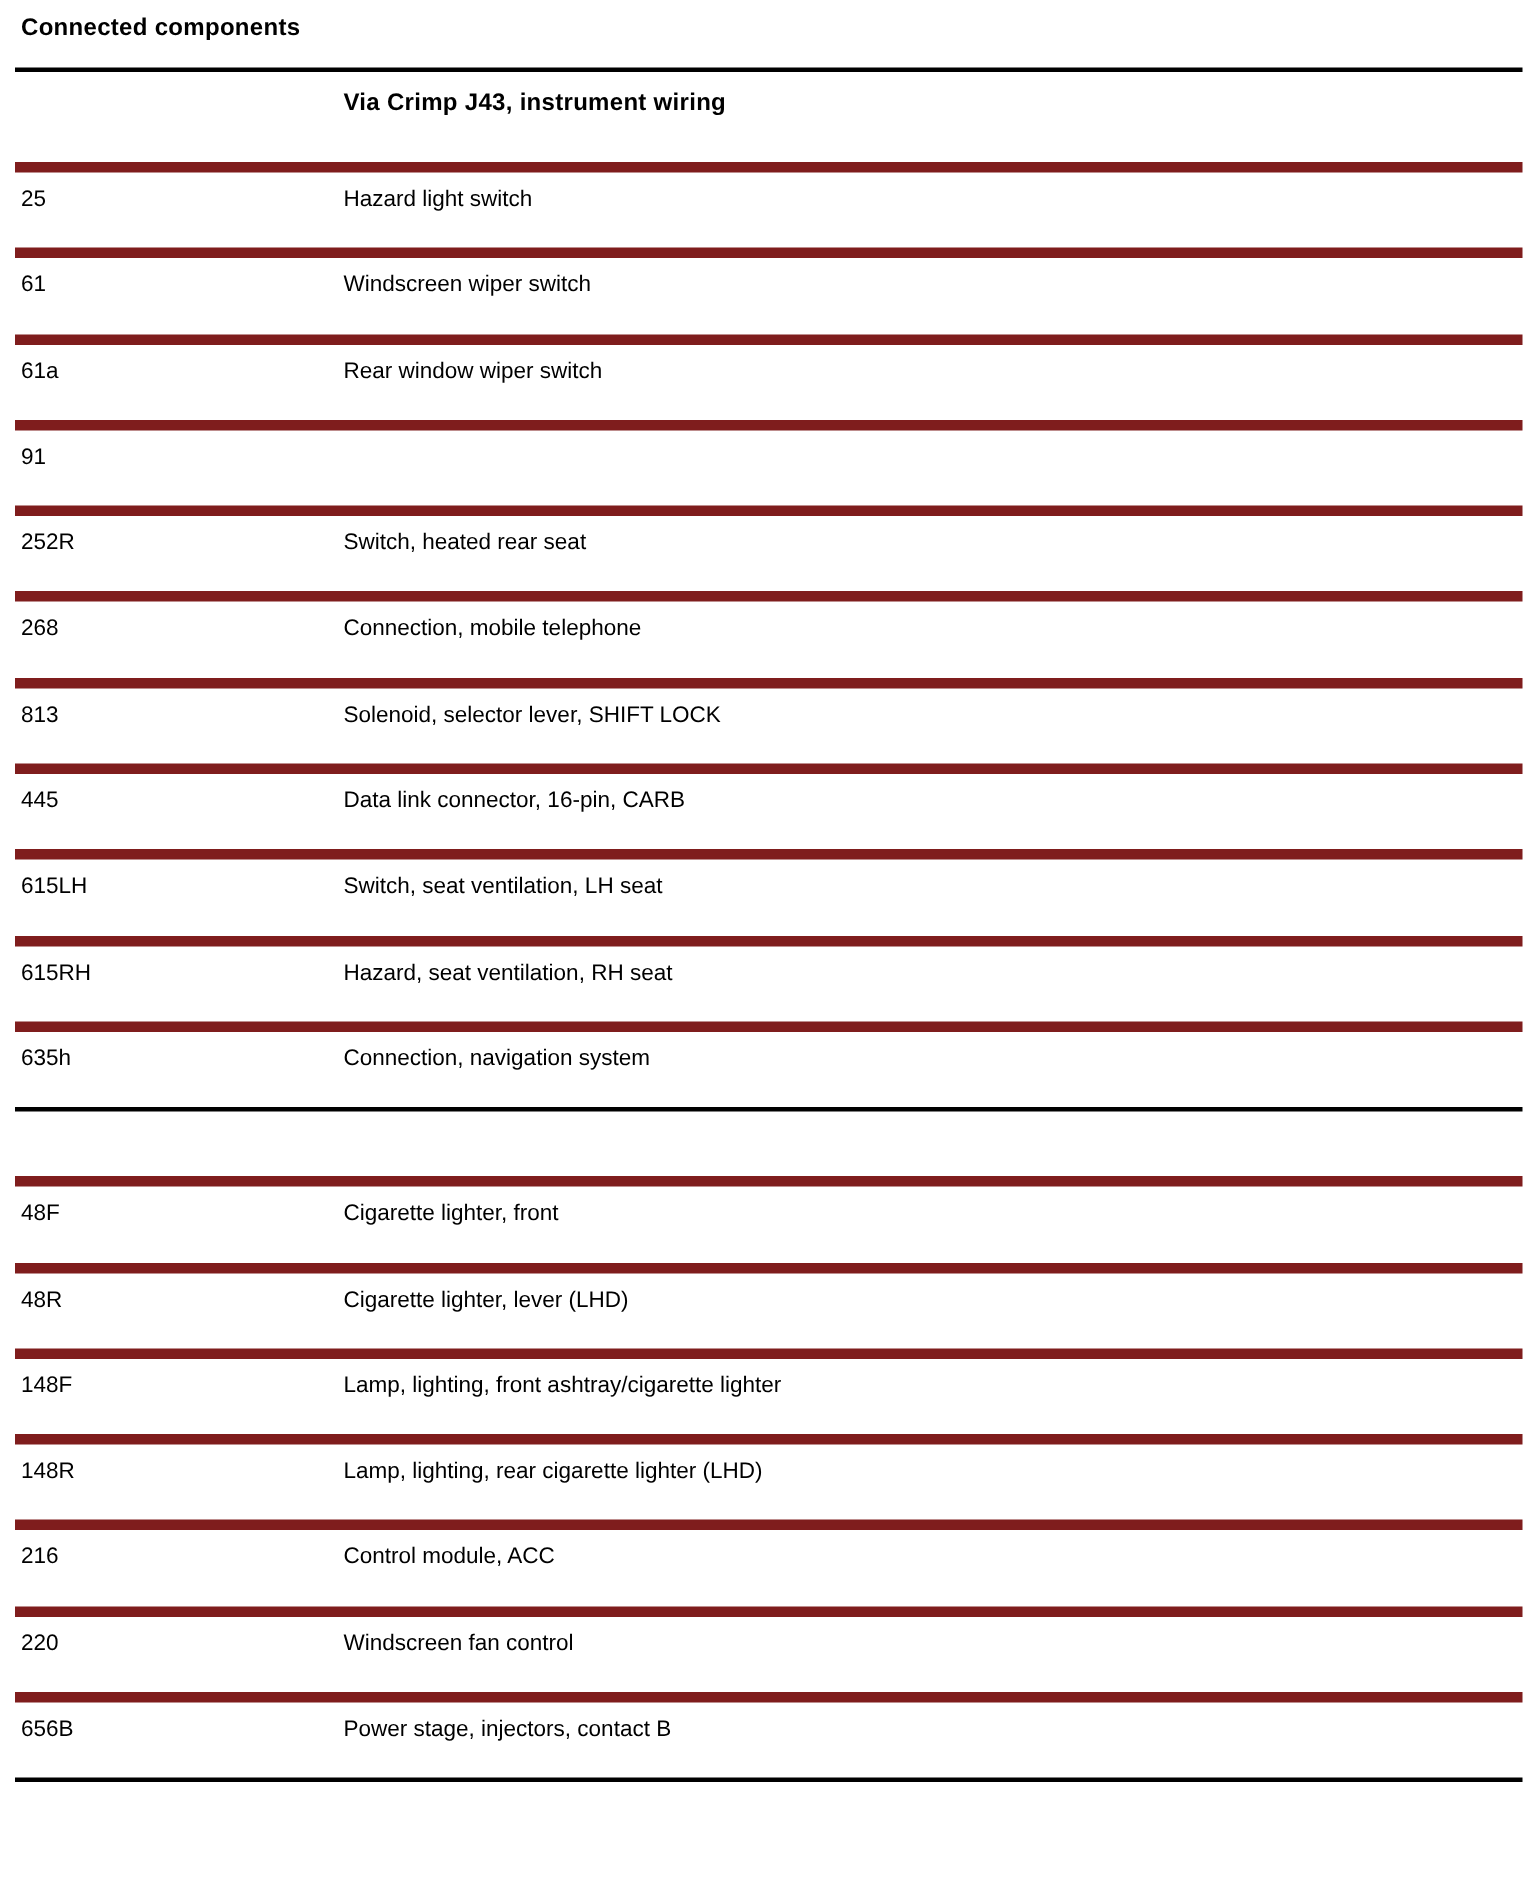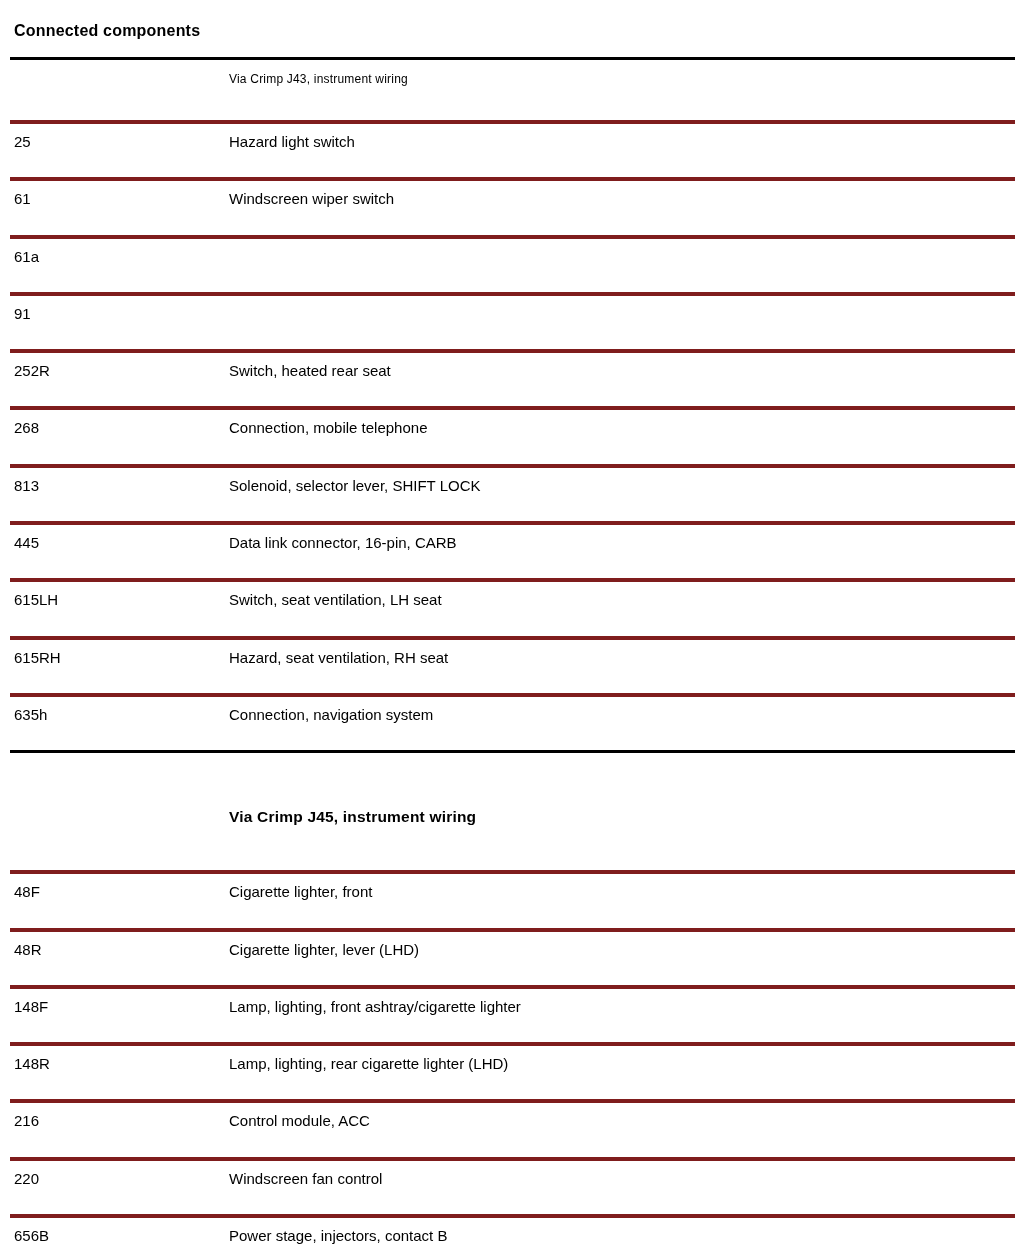--- a/index.html
+++ b/index.html
@@ -12,57 +12,57 @@
     height: 1256px;
     font-family: "Liberation Sans", "DejaVu Sans", sans-serif;
     color: #000000;
     overflow: hidden;
   }
   .doc {
     margin-left: 10px;
     width: 1005px;
   }
   .page-title {
-    margin: 12px 0 0 4px;
+    margin: 0 0 0 4px;
     padding-top: 9px;
     font-size: 16px;
     line-height: 19px;
     font-weight: bold;
     letter-spacing: 0.2px;
   }
   
   .table1 {
     margin-top: 17px;
     border-top: 3px solid #000;
     border-bottom: 3px solid #000;
   }
   .header-row {
     box-sizing: border-box;
     height: 60px;
     padding: 12px 0 0 219px;
-    font-size: 12px;
-    font-weight: normal;
+    font-size: 16px;
+    font-weight: bold;
     letter-spacing: 0.2px;
   }
   
   .header2 {
     margin: 54px 0 0 219px;
     font-size: 15.5px;
     line-height: 20px;
     font-weight: bold;
     letter-spacing: 0.2px;
   }
   .table2 {
     margin-top: 43px;
     border-bottom: 3px solid #000;
   }
   
   .row {
     box-sizing: border-box;
-    border-top: 4px solid #7f1d1d;
+    border-top: 7px solid #7f1d1d;
     height: 57.3px;
     display: flex;
     padding-top: 8px;
     font-size: 15px;
     line-height: 19px;
   }
   .cell {
     box-sizing: border-box;
     padding-left: 4px;
   }
@@ -87,20 +87,21 @@
         <div class="row">
           <div class="cell code">25</div>
           <div class="cell desc">Hazard light switch</div>
         </div>
         <div class="row">
           <div class="cell code">61</div>
           <div class="cell desc">Windscreen wiper switch</div>
         </div>
         <div class="row">
           <div class="cell code">61a</div>
+          <div class="cell desc">Rear window wiper switch</div>
         </div>
         <div class="row">
           <div class="cell code">91</div>
         </div>
         <div class="row">
           <div class="cell code">252R</div>
           <div class="cell desc">Switch, heated rear seat</div>
         </div>
         <div class="row">
           <div class="cell code">268</div>
@@ -122,21 +123,20 @@
           <div class="cell code">615RH</div>
           <div class="cell desc">Hazard, seat ventilation, RH seat</div>
         </div>
         <div class="row">
           <div class="cell code">635h</div>
           <div class="cell desc">Connection, navigation system</div>
         </div>
       </div>
   </div>
 
-  <div class="header2">Via Crimp J45, instrument wiring</div>
 
   <div class="table2">
     <div>
         <div class="row">
           <div class="cell code">48F</div>
           <div class="cell desc">Cigarette lighter, front</div>
         </div>
         <div class="row">
           <div class="cell code">48R</div>
           <div class="cell desc">Cigarette lighter, lever (LHD)</div>

